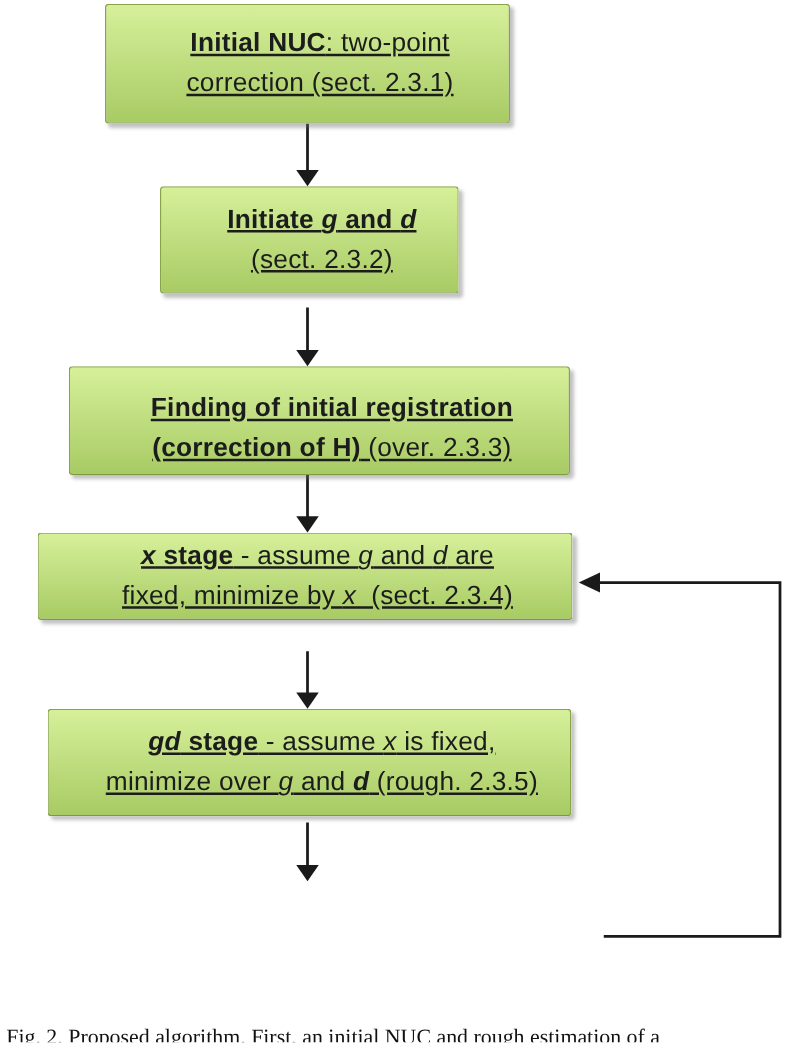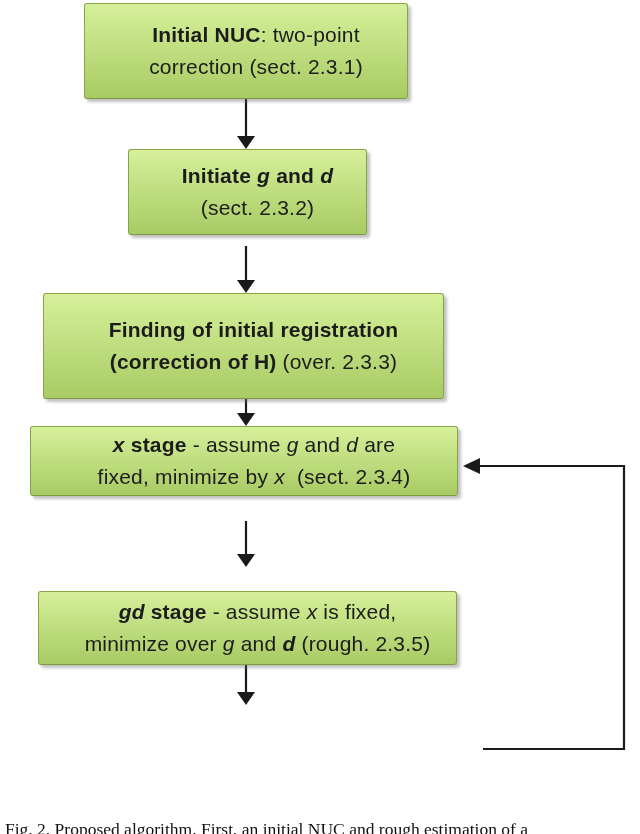--- a/index.html
+++ b/index.html
@@ -34,30 +34,30 @@
     border-bottom-color:#7d9a42;
     border-radius:3px;
     box-shadow:3px 3px 3px rgba(110,110,110,0.42);
     display:flex;flex-direction:column;justify-content:center;
     text-align:center;
     padding:4px 6px 4px 26px;
     font-size:21px;line-height:32px;
     color:var(--text);
     letter-spacing:0.2px;
   }
-  .box .line{white-space:pre-wrap;}
+  .box .line{white-space:pre-wrap;text-decoration:underline;}
   .sg-bold{font-weight:bold;}
   .sg-bolditalic{font-weight:bold;font-style:italic;}
   .sg-italic{font-style:italic;}
   .sg-regular{font-weight:normal;font-style:normal;}
   .b1{left:84px;top:3px;width:324px;height:96px;}
   .b2{left:128px;top:149px;width:239px;height:86px;}
-  .b3{left:43px;top:293px;width:401px;height:106px;}
+  .b3{left:55px;top:293px;width:401px;height:87px;justify-content:flex-end;}
   .b4{left:30px;top:426px;width:428px;height:70px;}
-  .b5{left:38px;top:567px;width:419px;height:74px;margin-top:24px;}
+  .b5{left:38px;top:567px;width:419px;height:86px;}
   .b6{left:13px;top:705px;width:470px;height:92px;}
   .caption{
     position:absolute;left:5px;top:819px;width:640px;
     font-family:"Liberation Serif","DejaVu Serif",serif;
     font-size:17.5px;line-height:20px;
     color:#111;
     white-space:nowrap;
   }
 </style>
 </head>

